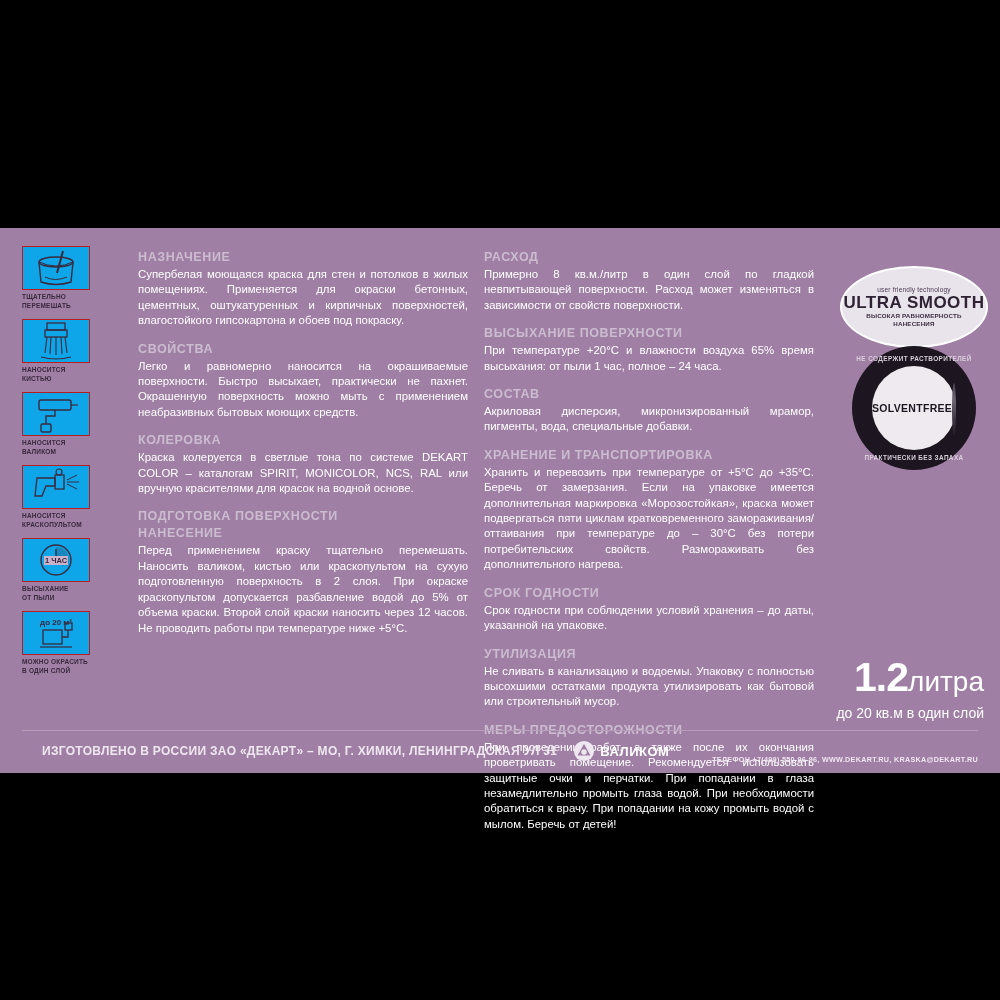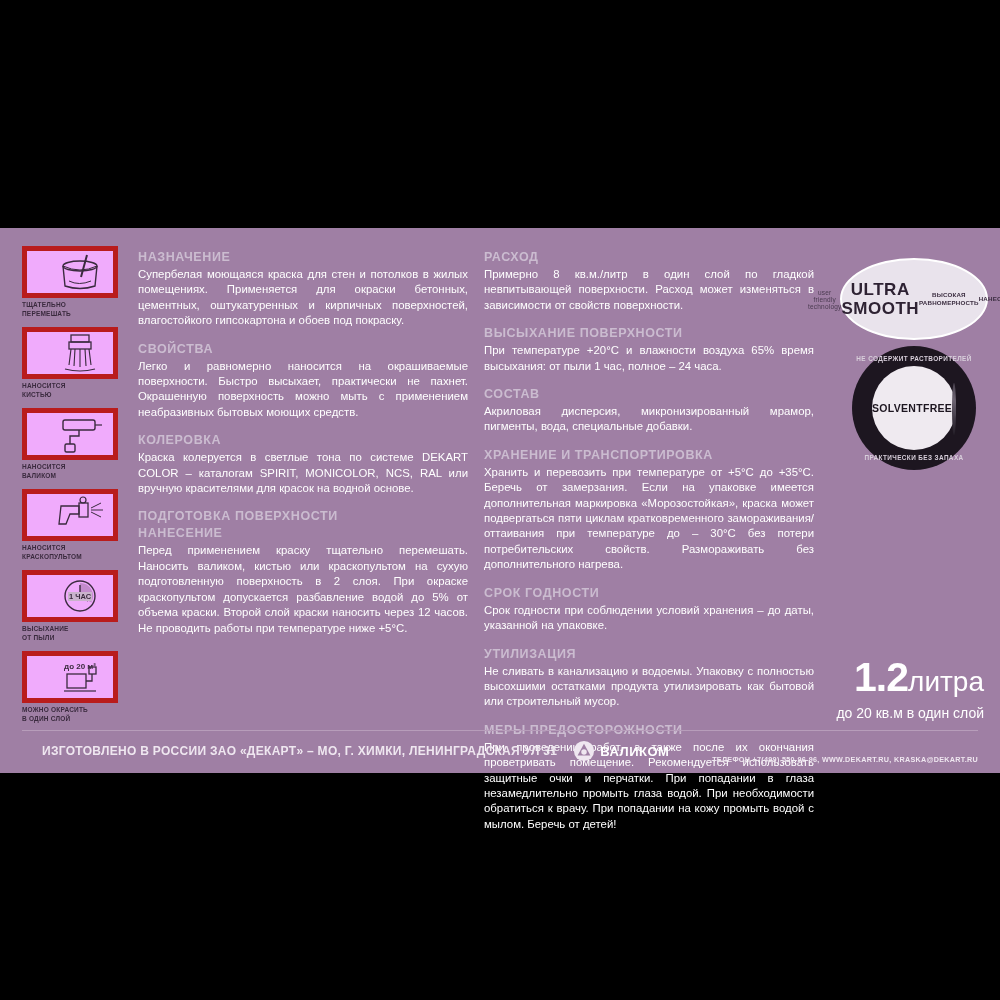--- a/index.html
+++ b/index.html
@@ -35,25 +35,24 @@
     top: 18px;
     width: 96px;
   }
   .icon-block {
     margin-bottom: 9px;
     text-align: left;
   }
   .icon-box {
     width: 66px;
     height: 42px;
-    background: #f0abfc;
-    border: 5px solid #b91c1c;
+    background: #0ea5e9;
+    border: 1px solid #b91c1c;
     position: relative;
     overflow: hidden;
-    padding-left: 20px;
   }
   .icon-cap {
     font-size: 6.5px;
     line-height: 8.5px;
     font-weight: bold;
     color: #3a2a3e;
     letter-spacing: .2px;
     margin-top: 3px;
     width: 78px;
     text-transform: uppercase;
@@ -79,27 +78,28 @@
     font-size: 11.4px;
     line-height: 15.4px;
     color: #ffffff;
     text-align: justify;
   }
   p.body:last-child { margin-bottom: 0; }
   
   .badge-ultra {
     position: absolute;
     left: 840px;
-    top: 30px;
+    top: 38px;
     width: 148px;
     height: 82px;
     border-radius: 50% / 50%;
     background: #e9e3ec;
     border: 2px solid #ffffff;
     display: flex;
+    flex-direction: column;
     align-items: center;
     justify-content: center;
     text-align: center;
     box-sizing: border-box;
   }
   .badge-ultra .t1 {
     font-size: 6.5px;
     color: #4a3a50;
     letter-spacing: .2px;
   }

